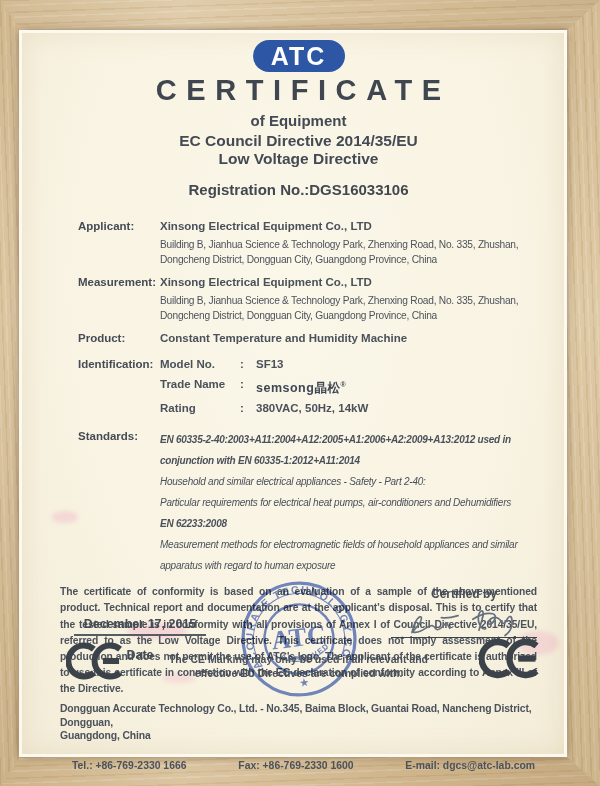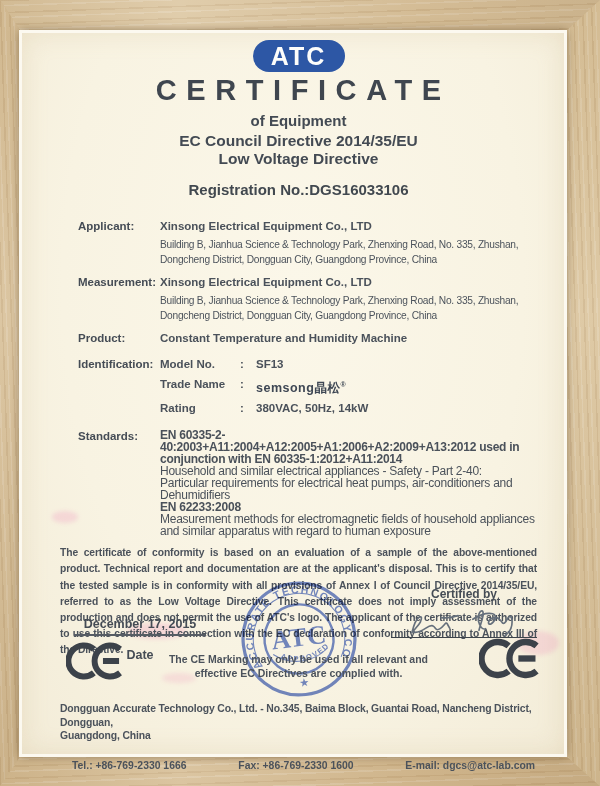--- a/index.html
+++ b/index.html
@@ -58,21 +58,21 @@
   .addr{margin-top:4px;font-size:10.2px;line-height:14.5px;letter-spacing:-.25px;color:#4c535c;}
   .pname{font-weight:bold;line-height:15px;}
 
   .id-row{display:grid;grid-template-columns:80px 16px 1fr;margin-bottom:5px;line-height:15px;}
   .id-key{font-weight:bold;}
   .id-sep{font-weight:bold;}
   .id-val{font-weight:bold;}
   .trade{font-weight:bold;letter-spacing:.5px;font-size:12.5px;color:#3e4754;}
   .trade sup{font-size:7px;}
 
-  .std-line{font-size:12px;line-height:12px;letter-spacing:-.25px;}
+  .std-line{font-size:10px;line-height:21px;letter-spacing:-.25px;font-style:italic;}
   .std-line.b{font-weight:bold;}
 
   
   .decl{margin:8px 0 0 0;font-size:10.3px;font-weight:bold;line-height:16.2px;
         text-align:justify;color:#4b525b;letter-spacing:-.1px;}
 
   
   .bottom-zone{position:absolute;left:38px;right:27px;top:551px;height:120px;}
   .date-block{position:absolute;left:14px;top:33px;width:132px;text-align:center;}
   .date-value{font-size:12.5px;font-weight:bold;color:#454c55;padding-bottom:3px;

